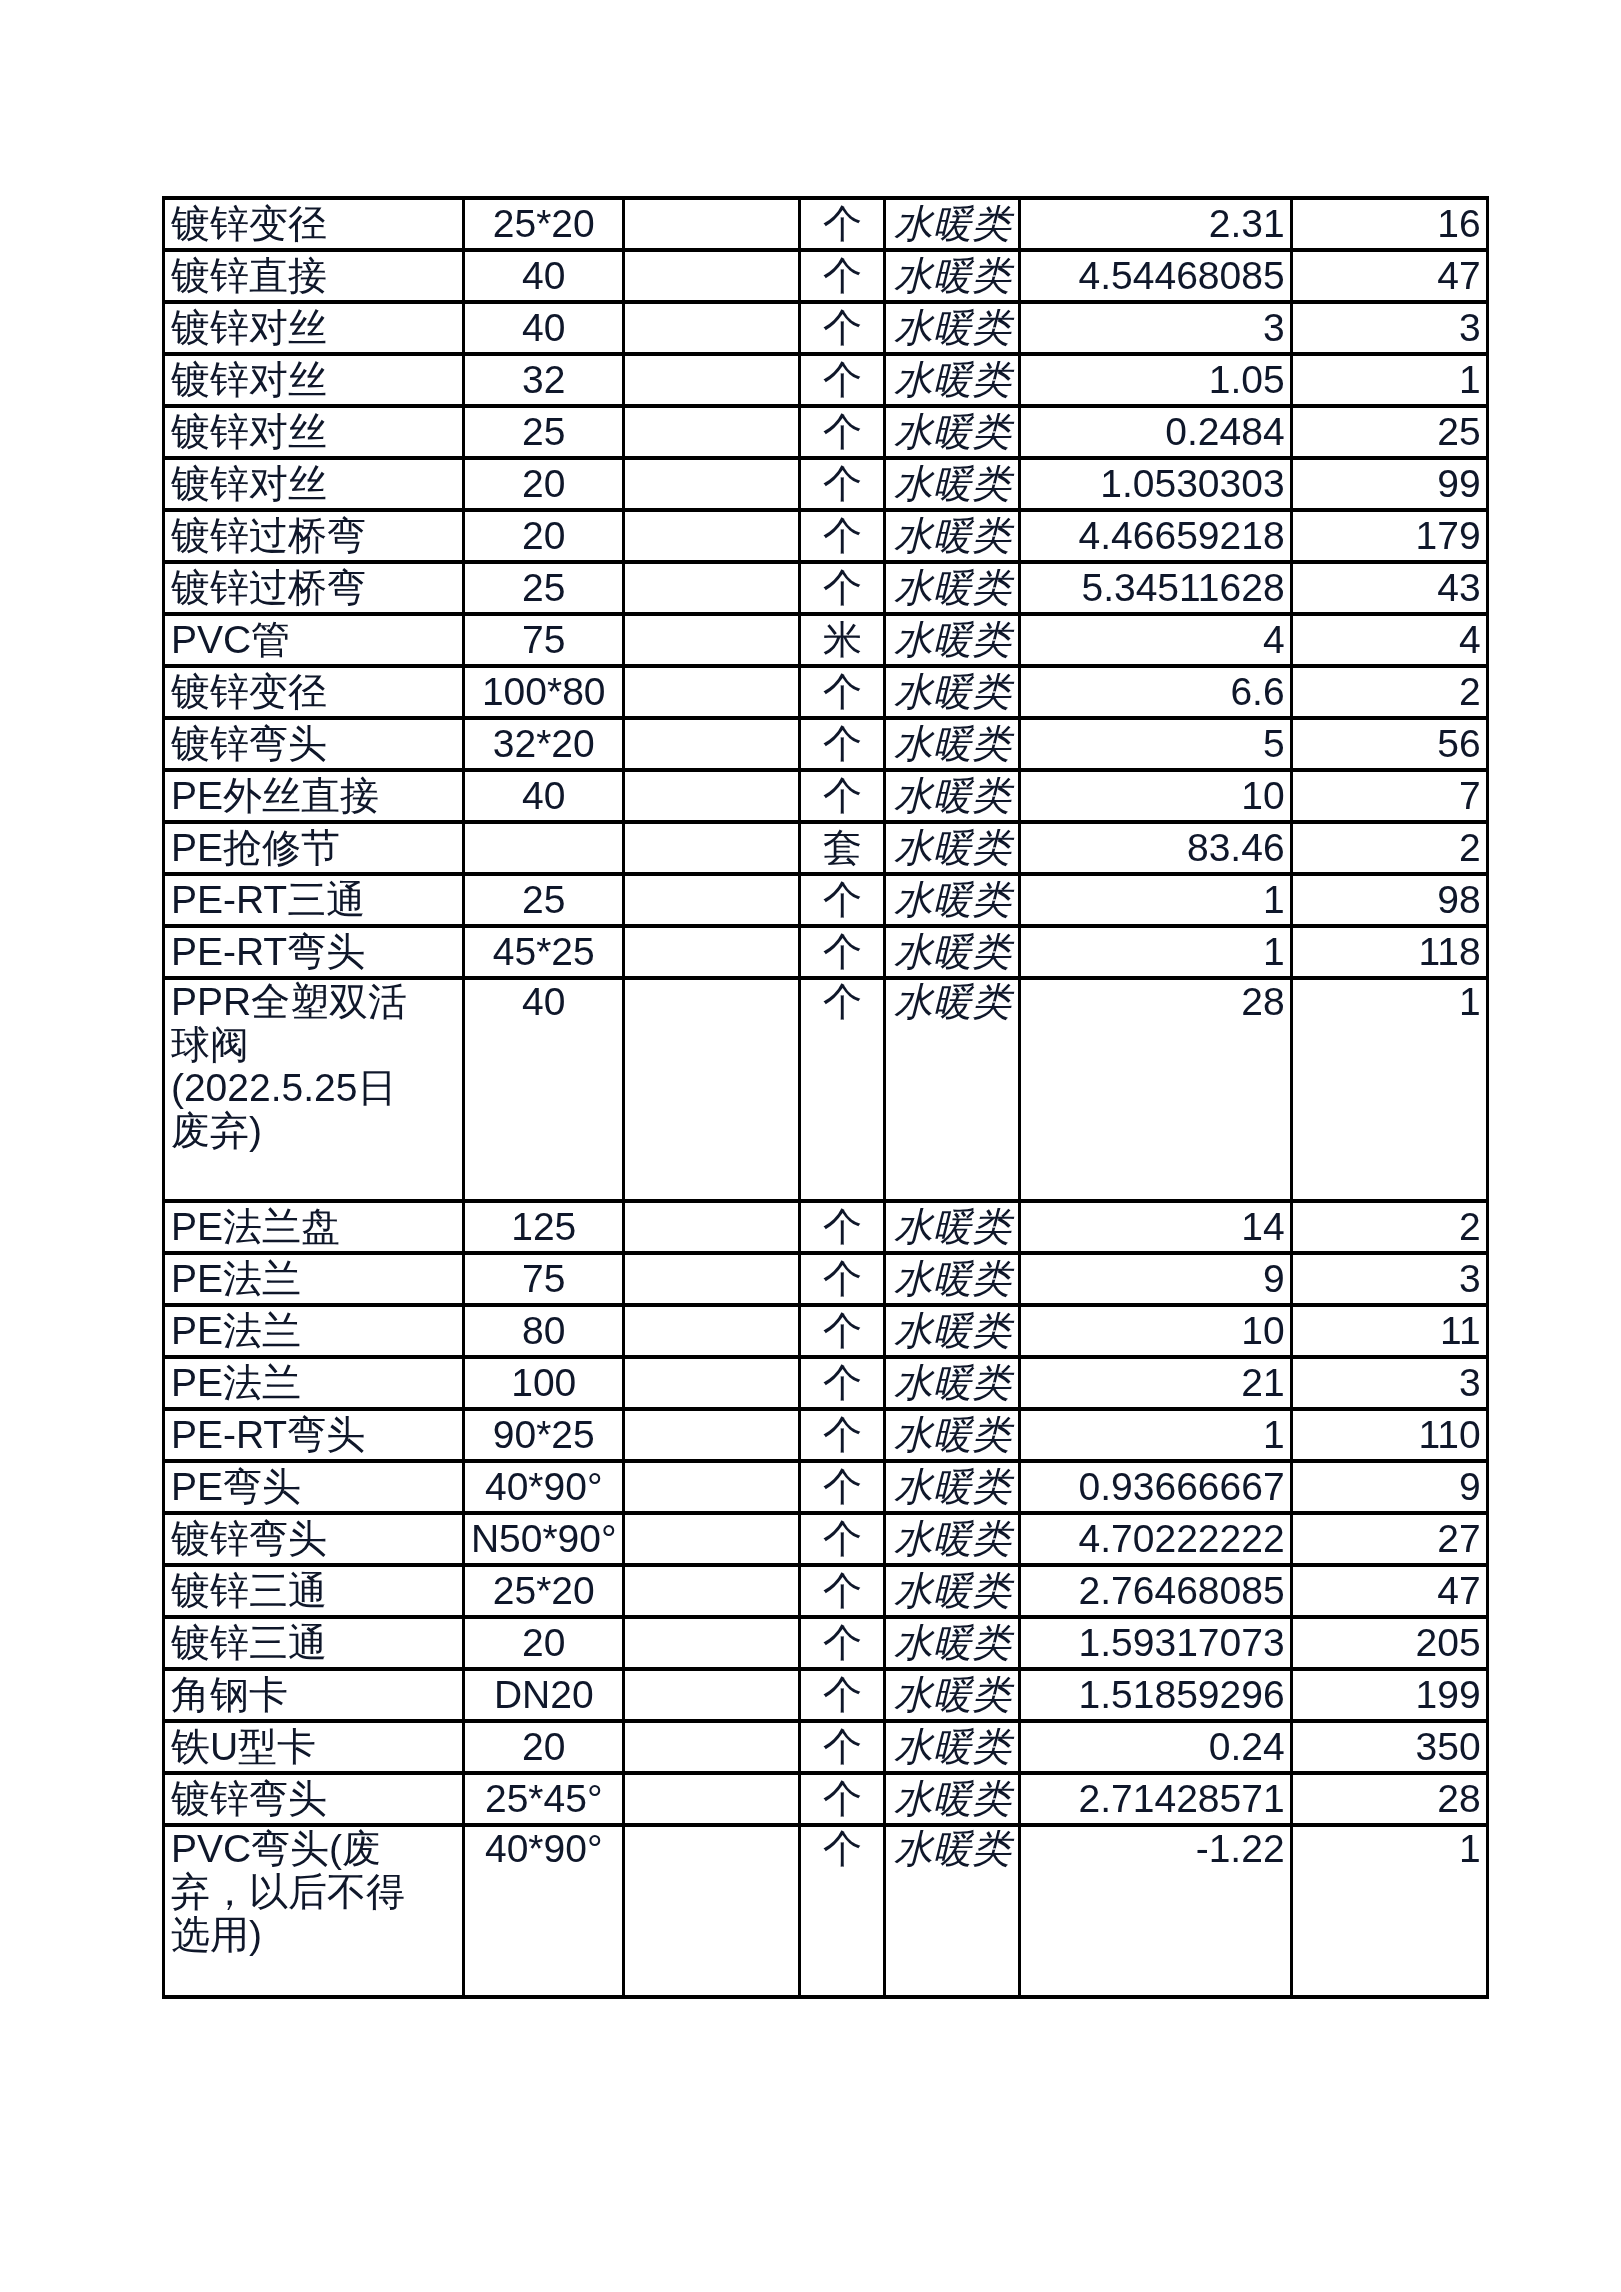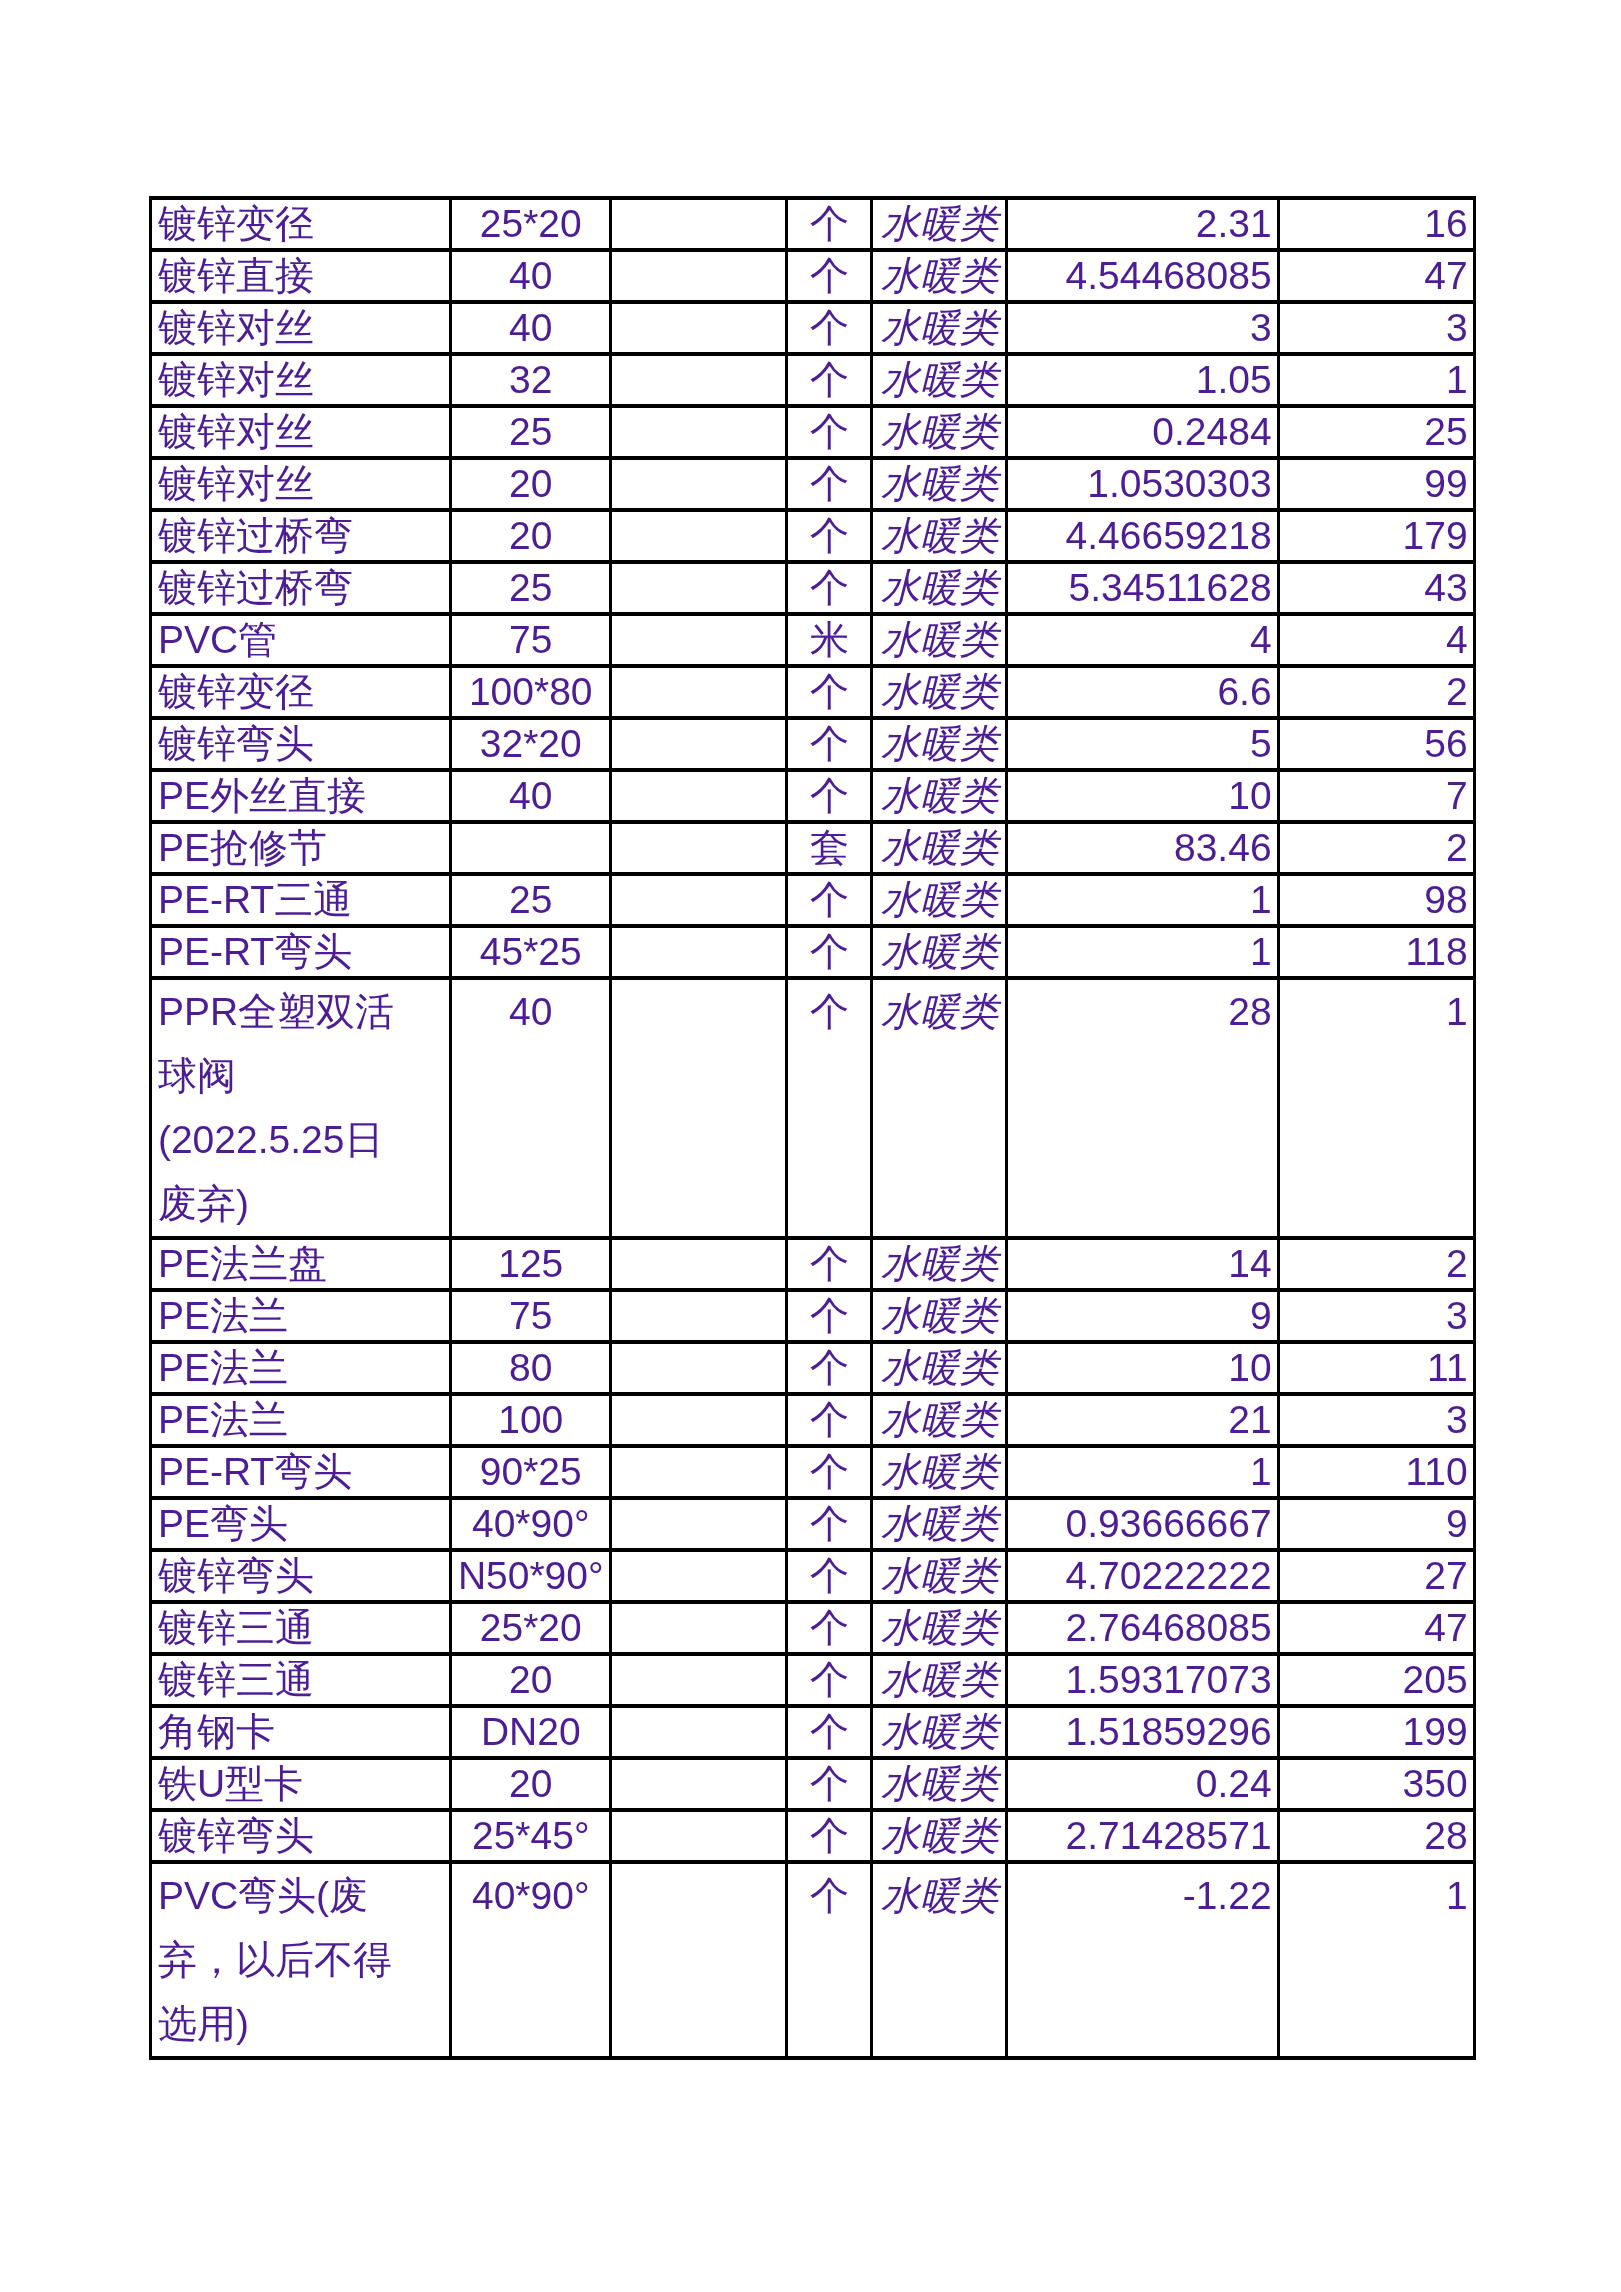--- a/index.html
+++ b/index.html
@@ -9,44 +9,44 @@
   }
   body {
     width: 1621px;
     height: 2293px;
     position: relative;
     font-family: "Liberation Sans", "DejaVu Sans", sans-serif;
     color: #000000;
   }
   table.inv {
     position: absolute;
-    left: 149px;
+    left: 162px;
     top: 196px;
     border-collapse: collapse;
     table-layout: fixed;
     font-size: 39px;
-    color: #4c1d95;
+    color: #0f172a;
   }
   table.inv td {
     border: solid #000000;
     border-width: 4.9px 3.9px;
     padding: 0 5.9px;
     vertical-align: top;
     line-height: 47px;
     overflow: hidden;
     white-space: pre-line;
   }
   td.c-name  { text-align: left;  padding-left: 7.8px; }
   td.c-spec  { text-align: center; white-space: nowrap; padding: 0 1px; }
   td.c-blank { }
   td.c-unit  { text-align: center; vertical-align: middle; }
   td.c-cat   { text-align: center; padding: 0 2px; font-style: italic; }
   td.c-price { text-align: right; padding-right: 9.8px; white-space: nowrap; }
   td.c-qty   { text-align: right; padding-right: 11.8px; white-space: nowrap; }
-  tr.multiline td { line-height: 64px; }
+  tr.multiline td { line-height: 43px; }
 </style>
 </head>
 <body>
 
 <table class="inv">
   <colgroup>
     <col style="width:300px">
     <col style="width:142px">
     <col style="width:176px">
     <col style="width:85px">

